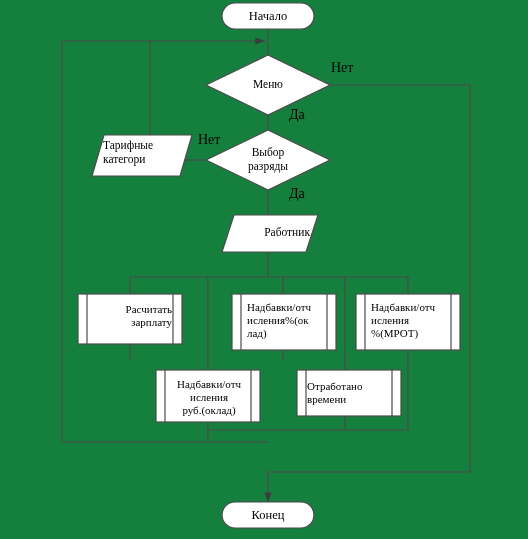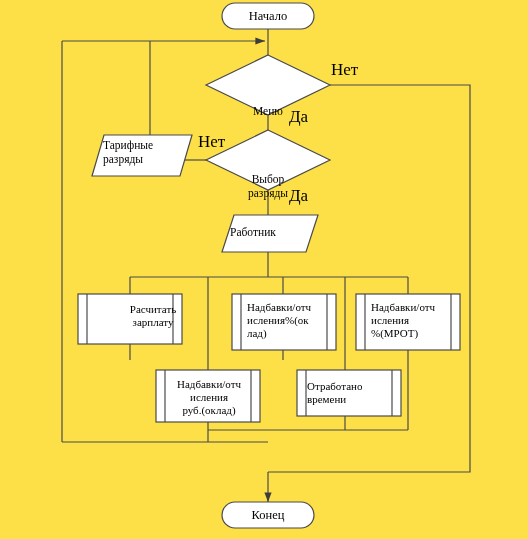--- a/index.html
+++ b/index.html
@@ -4,21 +4,21 @@
 <style>
   html, body {
     margin: 0;
     padding: 0;
     background: #ffffff;
   }
   #canvas {
     position: relative;
     width: 528px;
     height: 539px;
-    background: #fde047;
+    background: #15803d;
     font-family: "Liberation Serif", "DejaVu Serif", serif;
     overflow: hidden;
   }
   #flow-svg {
     position: absolute;
     left: 0;
     top: 0;
     width: 528px;
     height: 539px;
   }
@@ -30,31 +30,30 @@
     white-space: pre-line;
     pointer-events: none;
   }
   .terminator-label {
     font-size: 12.5px;
     text-align: center;
   }
   .decision-label {
     font-size: 11.5px;
     text-align: center;
-    margin-top: 27px;
   }
   .io-label {
     font-size: 11.5px;
   }
   .process-label {
     font-size: 11px;
   }
   .edge-label {
     position: absolute;
-    font-size: 17px;
+    font-size: 14px;
     color: #000000;
     font-family: "Liberation Serif", "DejaVu Serif", serif;
   }
 </style>
 </head>
 <body>
 
 <div id="canvas">
 
   <svg id="flow-svg" viewBox="0 0 528 539" xmlns="http://www.w3.org/2000/svg">
@@ -141,28 +140,28 @@
 
       <rect x="222" y="502" width="92" height="26" rx="13" ry="13" fill="#ffffff" stroke="#4a4a4a"></rect>
     </g>
   </svg>
 
   <div class="node-label terminator-label" style="left:222px; top:9px; width:92px;">Начало</div>
 
   <div class="node-label decision-label" style="left:228px; top:78px; width:80px;">Меню</div>
 
   <div class="node-label io-label" style="left:103px; top:139px; width:82px; text-align:left;">Тарифные
-разряды</div>
+категори</div>
 
   <div class="node-label decision-label" style="left:228px; top:146px; width:80px;">Выбор
 разряды</div>
 
-  <div class="node-label io-label" style="left:230px; top:226px; width:80px; text-align:left;">Работник</div>
+  <div class="node-label io-label" style="left:230px; top:226px; width:80px; text-align:right;">Работник</div>
 
-  <div class="node-label process-label" style="left:94px; top:303px; width:78px; text-align:center;margin-left:20px;">Расчитать
+  <div class="node-label process-label" style="left:94px; top:303px; width:78px; text-align:right;">Расчитать
 зарплату</div>
 
   <div class="node-label process-label" style="left:247px; top:301px; width:82px; text-align:left;">Надбавки/отч
 исления%(ок
 лад)</div>
 
   <div class="node-label process-label" style="left:371px; top:301px; width:82px; text-align:left;">Надбавки/отч
 исления
 %(МРОТ)</div>
 

